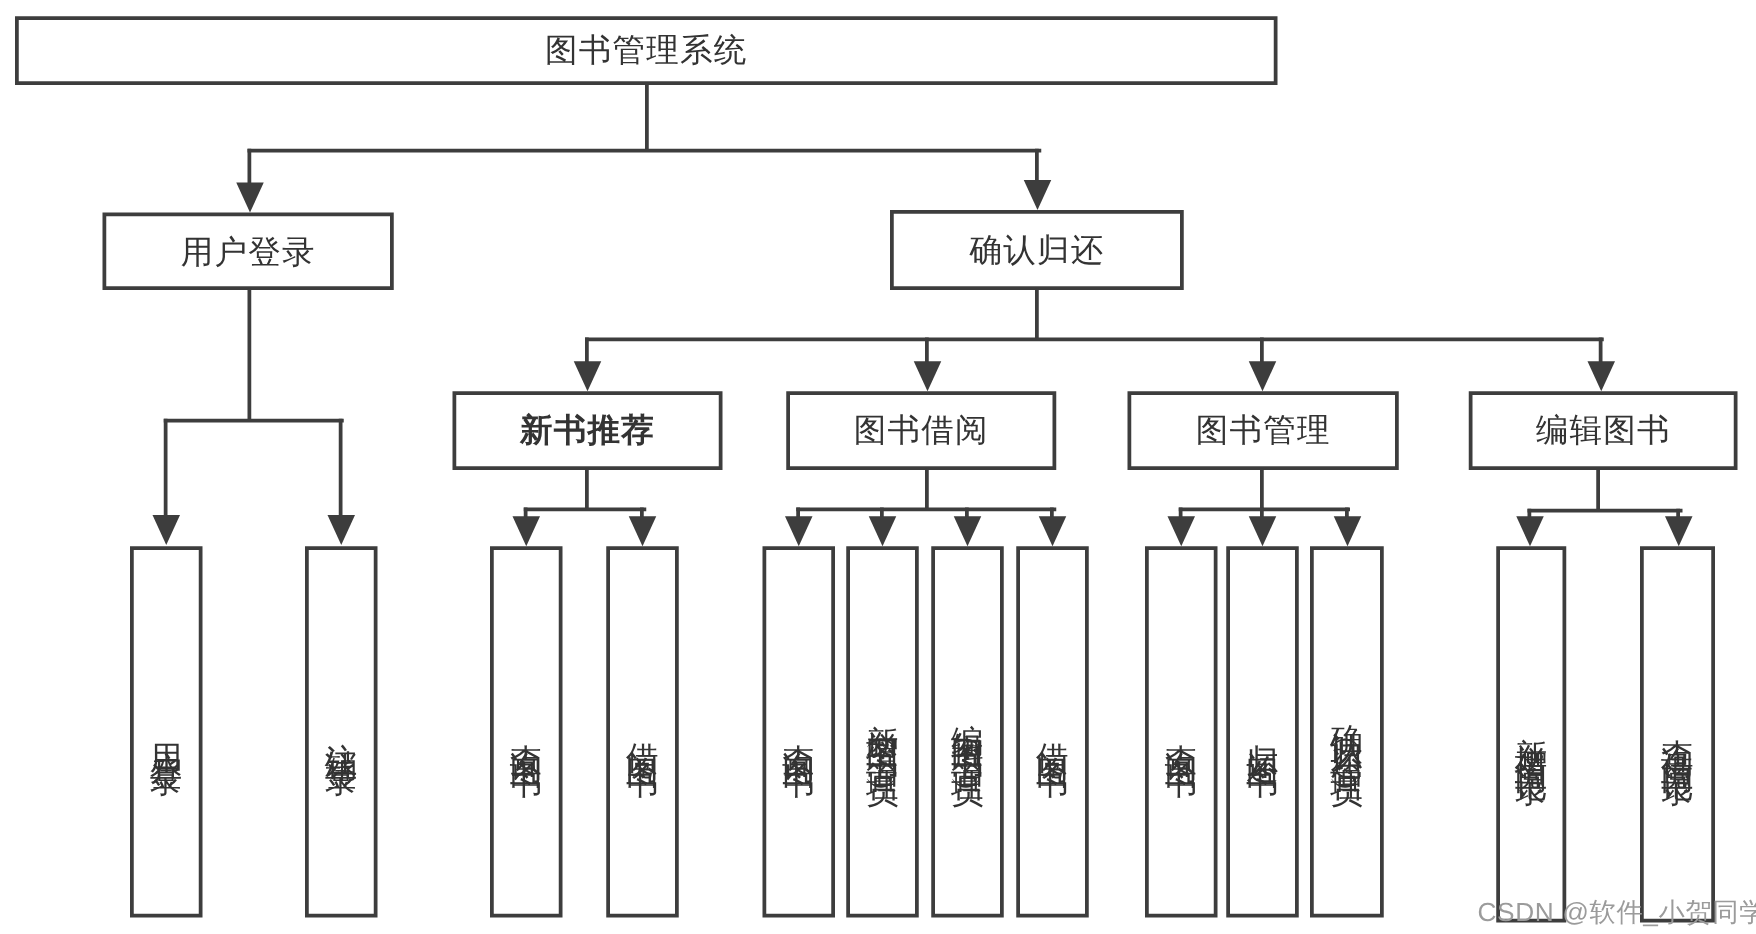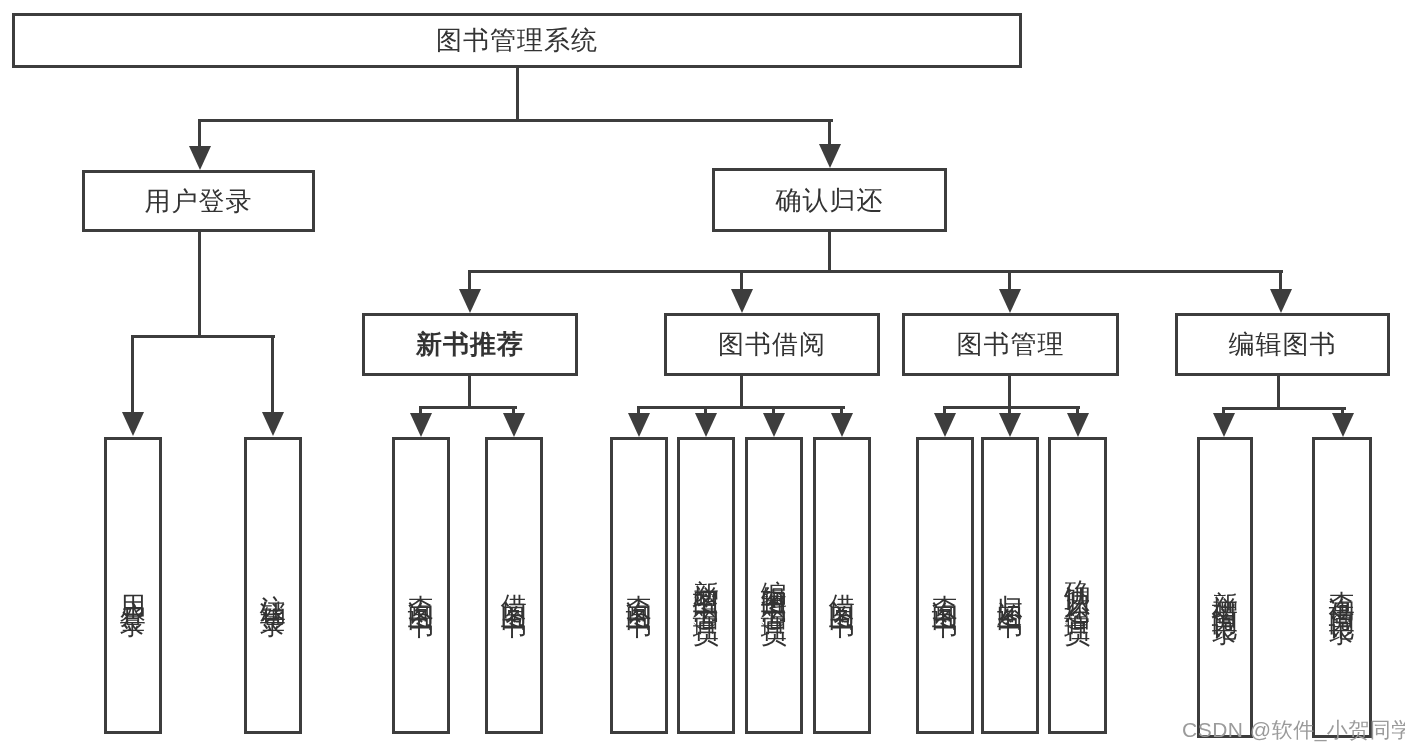--- a/index.html
+++ b/index.html
@@ -75,21 +75,21 @@
 <body>
 
 <div id="canvas">
 
   <div class="box" style="left:12px; top:13px; width:1010px; height:55px;">图书管理系统</div>
 
   <div class="box" style="left:82px; top:170px; width:233px; height:62px;">用户登录</div>
   <div class="box" style="left:712px; top:168px; width:235px; height:64px;">确认归还</div>
 
   <div class="box" style="left:362px; top:313px; width:216px; height:63px;font-weight:bold;">新书推荐</div>
-  <div class="box" style="left:664px; top:313px; width:216px; height:63px;">图书借阅</div>
+  <div class="box" style="left:629px; top:313px; width:216px; height:63px;">图书借阅</div>
   <div class="box" style="left:902px; top:313px; width:217px; height:63px;">图书管理</div>
   <div class="box" style="left:1175px; top:313px; width:215px; height:63px;">编辑图书</div>
 
   <div class="leaf" style="left:104px; top:437px; width:58px; height:297px;">
     <span>用户登录</span>
   </div>
   <div class="leaf" style="left:244px; top:437px; width:58px; height:297px;">
     <span>注销登录</span>
   </div>
 

